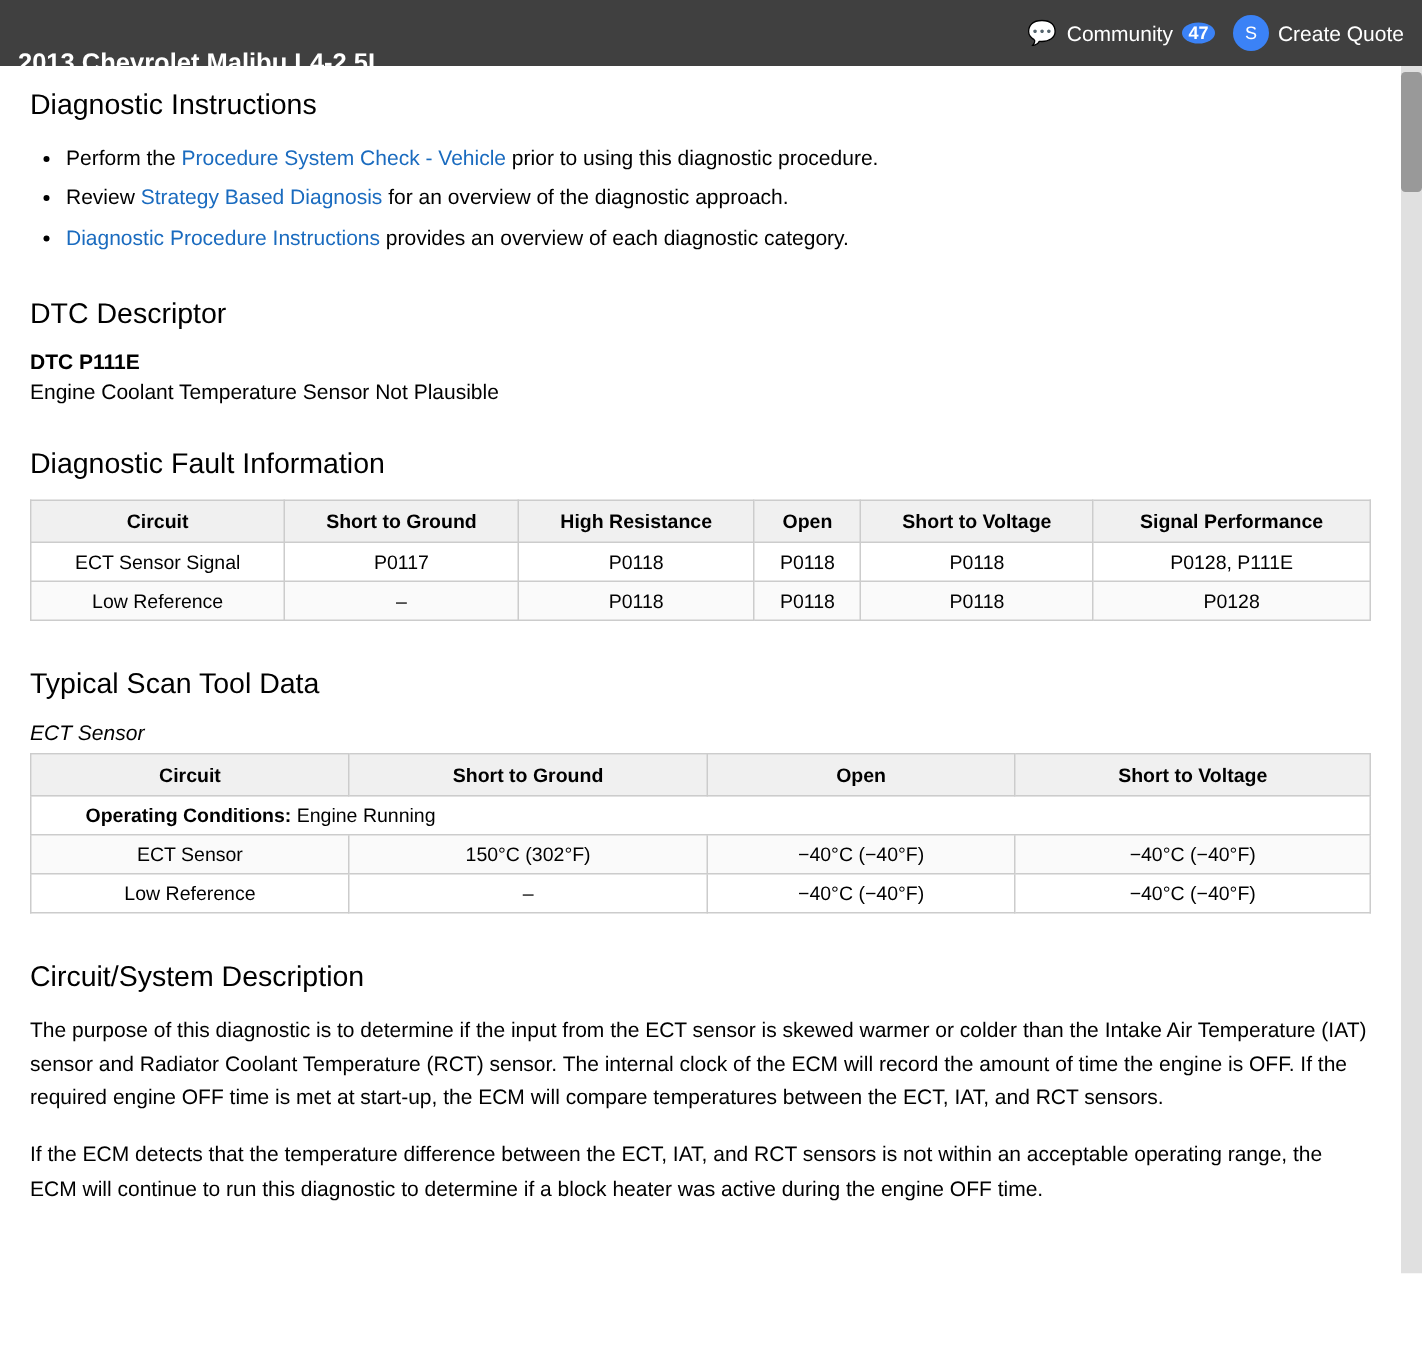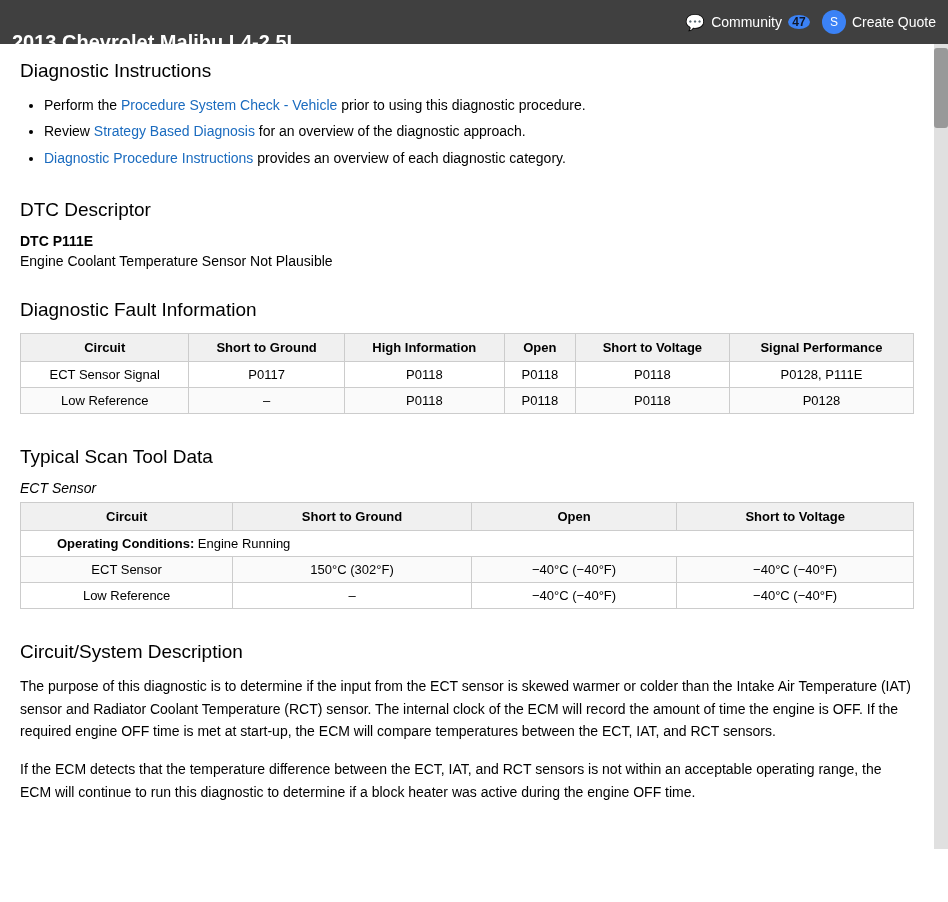--- a/index.html
+++ b/index.html
@@ -15,21 +15,21 @@
     .top-bar {
       display: flex;
       align-items: center;
       justify-content: space-between;
       background: #404040;
       color: #fff;
       padding: 6px 12px;
       height: 44px;
     }
     .top-bar-title {
-      font-size: 20px;
+      font-size: 17px;
       font-weight: bold;
       color: #fff;
       margin-top: 40px;
     }
     .top-bar-actions {
       display: flex;
       align-items: center;
       gap: 12px;
     }
     .community-btn {
@@ -37,21 +37,21 @@
       align-items: center;
       gap: 6px;
       background: none;
       border: none;
       color: #fff;
       cursor: pointer;
       font-size: 14px;
     }
     .community-badge {
       background: #3b82f6;
-      color: #0f172a;
+      color: #ffffff;
       border-radius: 50%;
       width: 22px;
       height: 14px;
       display: flex;
       align-items: center;
       justify-content: center;
       font-size: 12px;
       font-weight: bold;
     }
     .create-quote-btn {
@@ -228,21 +228,21 @@
       <div class="dtc-description">Engine Coolant Temperature Sensor Not Plausible</div>
     </div>
 
     <div class="section">
       <h1>Diagnostic Fault Information</h1>
       <table>
         <thead>
           <tr>
             <th>Circuit</th>
             <th>Short to Ground</th>
-            <th>High Information</th>
+            <th>High Resistance</th>
             <th>Open</th>
             <th>Short to Voltage</th>
             <th>Signal Performance</th>
           </tr>
         </thead>
         <tbody>
           <tr>
             <td>ECT Sensor Signal</td>
             <td>P0117</td>
             <td>P0118</td>

